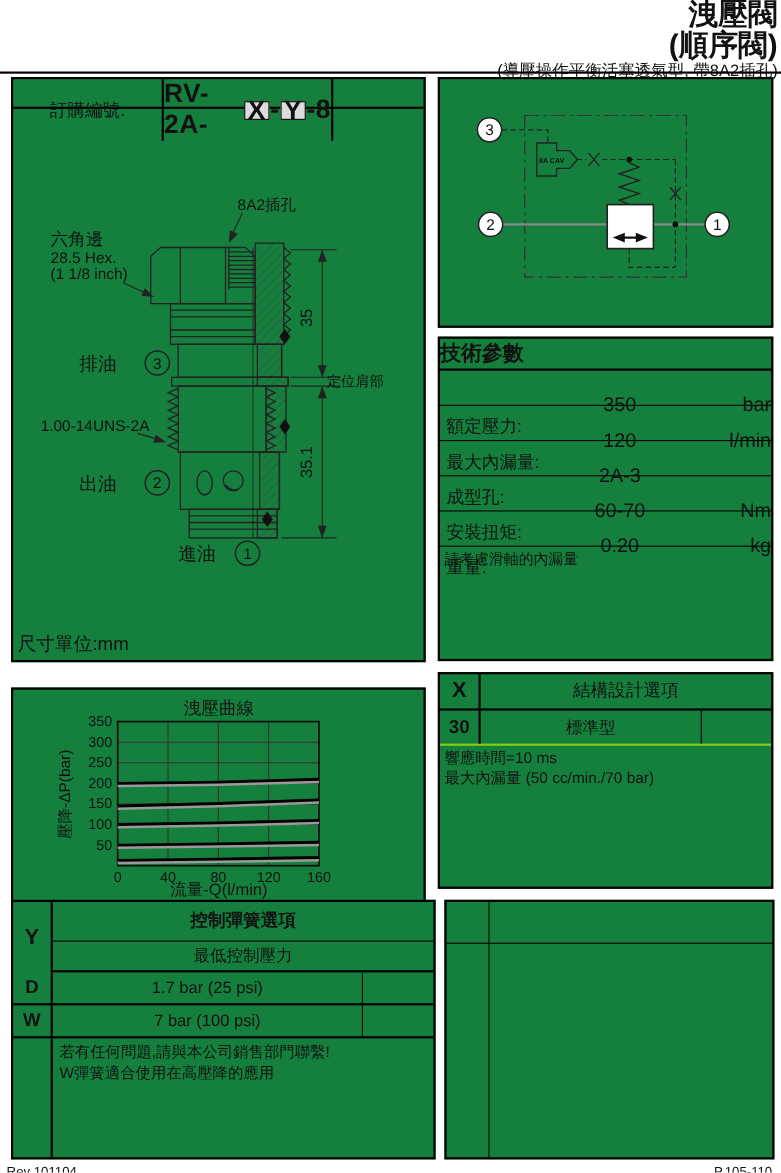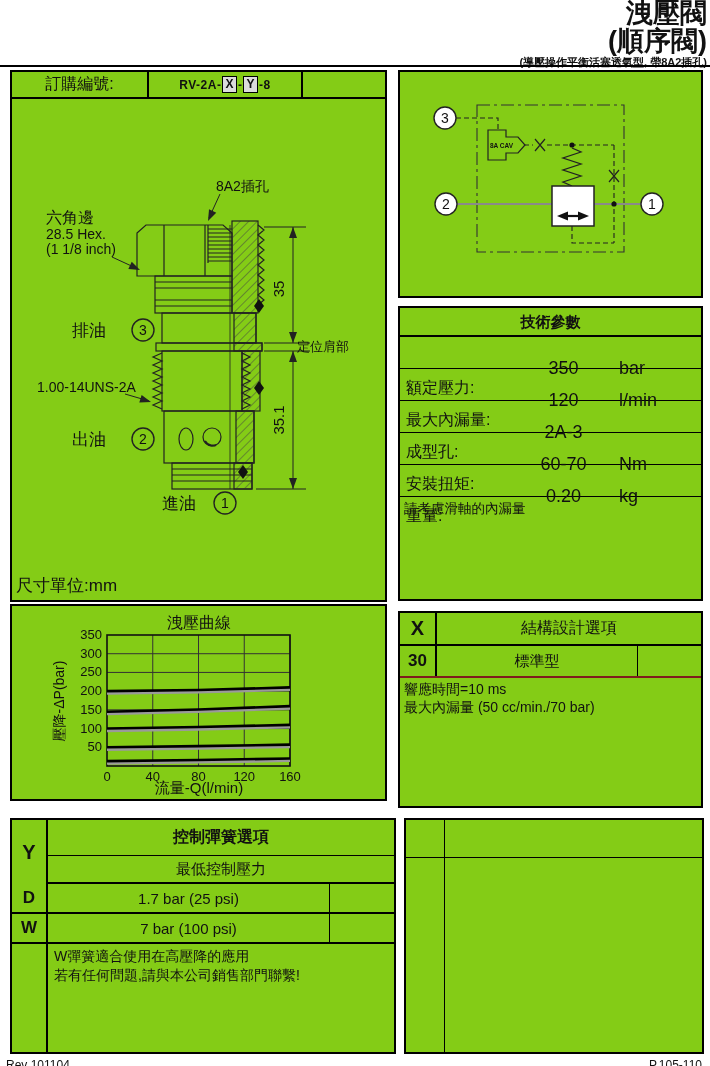--- a/index.html
+++ b/index.html
@@ -3,48 +3,48 @@
 <meta charset="utf-8">
 <style>
   html,body{margin:0;padding:0;}
   body{
     width:710px;height:1066px;overflow:hidden;position:relative;
     background:#ffffff;color:#111;
     font-family:"Liberation Sans", sans-serif;
     -webkit-font-smoothing:antialiased;
   }
   .abs{position:absolute;}
-  .box{position:absolute;border:2px solid #000;box-sizing:border-box;background:#84cc16;}
+  .box{position:absolute;border:2px solid #000;box-sizing:border-box;background:#15803d;}
 
   
   #title-block{right:3px;top:0;text-align:right;line-height:1.02;}
   .title-main{font-size:27px;font-weight:bold;}
-  .title-sub{font-size:11px;font-weight:bold;margin-top:2px;}
+  .title-sub{font-size:15px;font-weight:normal;margin-top:2px;}
   #top-rule{left:0;top:65px;width:710px;border-top:2px solid #000;}
 
   
   .order-row{display:grid;grid-template-columns:137px 154px 1fr;height:27px;border-bottom:2px solid #000;box-sizing:border-box;}
   .order-row>div{display:flex;align-items:center;justify-content:center;box-sizing:border-box;}
   .order-label{font-size:16px;border-right:2px solid #000;}
-  .order-code{font-size:12px;font-weight:bold;border-right:2px solid #000;letter-spacing:.5px;}
+  .order-code{font-size:24px;font-weight:bold;border-right:2px solid #000;letter-spacing:.5px;}
   .code-box{display:inline-block;border:1.5px solid #000;background:#dcdcdc;padding:0 2px;margin:0 1px;line-height:15px;}
 
   #units-note{left:4px;bottom:3px;font-size:17px;}
 
   
-  .tech-title{height:27px;line-height:27px;border-bottom:2px solid #000;text-align:center;font-weight:bold;font-size:15px;}
+  .tech-title{height:27px;line-height:27px;border-bottom:2px solid #000;text-align:left;font-weight:bold;font-size:19px;}
   .tp-row{display:grid;grid-template-columns:108px 1fr 82px;height:32px;border-bottom:1.5px solid #000;align-items:center;box-sizing:border-box;}
   .tp-label{font-size:16px;padding-left:6px;margin-top:41px;}
   .tp-value{font-size:18px;text-align:center;}
-  .tp-unit{font-size:18px;text-align:left;}
+  .tp-unit{font-size:18px;text-align:right;}
   .tech-note{font-size:13.5px;line-height:1.3;padding:3px 4px;}
 
   
   .xo-row1{display:grid;grid-template-columns:37px 1fr;height:33px;border-bottom:2px solid #000;box-sizing:border-box;}
-  .xo-row2{display:grid;grid-template-columns:37px 200px 1fr;height:32px;border-bottom:2px solid #7f1d1d;box-sizing:border-box;}
+  .xo-row2{display:grid;grid-template-columns:37px 200px 1fr;height:32px;border-bottom:2px solid #84cc16;box-sizing:border-box;}
   .xo-cell{display:flex;align-items:center;justify-content:center;box-sizing:border-box;}
   .xo-letter{font-weight:bold;font-size:20px;border-right:2px solid #000;}
   .xo-code{font-weight:bold;font-size:17px;border-right:2px solid #000;}
   .xo-title{font-weight:normal;font-size:16px;}
   .xo-option{font-size:15px;}
   .xo-spare{border-left:1.5px solid #000;}
   .xo-note{font-size:14px;line-height:1.3;padding:2px 4px;}
 
   
   #spring-box{display:grid;grid-template-columns:36px 281px 1fr;grid-template-rows:36px 28px 30px 30px 1fr;}
@@ -258,21 +258,21 @@
   <div class="tp-row">
     <div class="tp-label">重量:</div>
     <div class="tp-value">0.20</div>
     <div class="tp-unit">kg</div>
   </div>
   <div class="tech-note">
     <div>請考慮滑軸的內漏量</div>
   </div>
 </div>
 
-<div class="box" style="left:10px;top:604px;width:377px;height:197px;">
+<div class="box" style="left:10px;top:625px;width:377px;height:197px;">
   <svg id="chart-svg" width="373" height="193" viewBox="0 0 373 193">
     <text x="187" y="22" font-size="16" text-anchor="middle" fill="#111">洩壓曲線</text>
     <text x="187" y="187" font-size="15" text-anchor="middle" fill="#111">流量-Q(l/min)</text>
     <text x="52" y="95" font-size="14" text-anchor="middle" transform="rotate(-90 52 95)" fill="#111">壓降-ΔP(bar)</text>
     <g id="chart-plot">
         <g stroke="#333" stroke-width="1">
           <line x1="140.75" x2="140.75" y1="29" y2="160"></line>
           <line x1="186.5" x2="186.5" y1="29" y2="160"></line>
           <line x1="232.25" x2="232.25" y1="29" y2="160"></line>
           <line x1="278" x2="278" y1="29" y2="160"></line>
@@ -331,22 +331,22 @@
   <div class="sp-cell sp-title">控制彈簧選項</div>
   <div class="sp-cell sp-sub">最低控制壓力</div>
   <div class="sp-cell sp-letter" style="grid-row:3;grid-column:1;">D</div>
   <div class="sp-cell sp-val" style="grid-row:3;grid-column:2;">1.7 bar  (25 psi)</div>
   <div class="sp-cell sp-spare" style="grid-row:3;grid-column:3;"></div>
   <div class="sp-cell sp-letter" style="grid-row:4;grid-column:1;">W</div>
   <div class="sp-cell sp-val" style="grid-row:4;grid-column:2;">7 bar  (100 psi)</div>
   <div class="sp-cell sp-spare" style="grid-row:4;grid-column:3;"></div>
   <div class="sp-notecol"></div>
   <div class="sp-notes">
+    <div>若有任何問題,請與本公司銷售部門聯繫!</div>
     <div>W彈簧適合使用在高壓降的應用</div>
-    <div>若有任何問題,請與本公司銷售部門聯繫!</div>
   </div>
 </div>
 
 <div class="box" id="br-box" style="left:404px;top:818px;width:300px;height:236px;">
   <div class="br-c1"></div>
   <div class="br-c2"></div>
   <div class="br-c3"></div>
   <div></div>
 </div>
 

